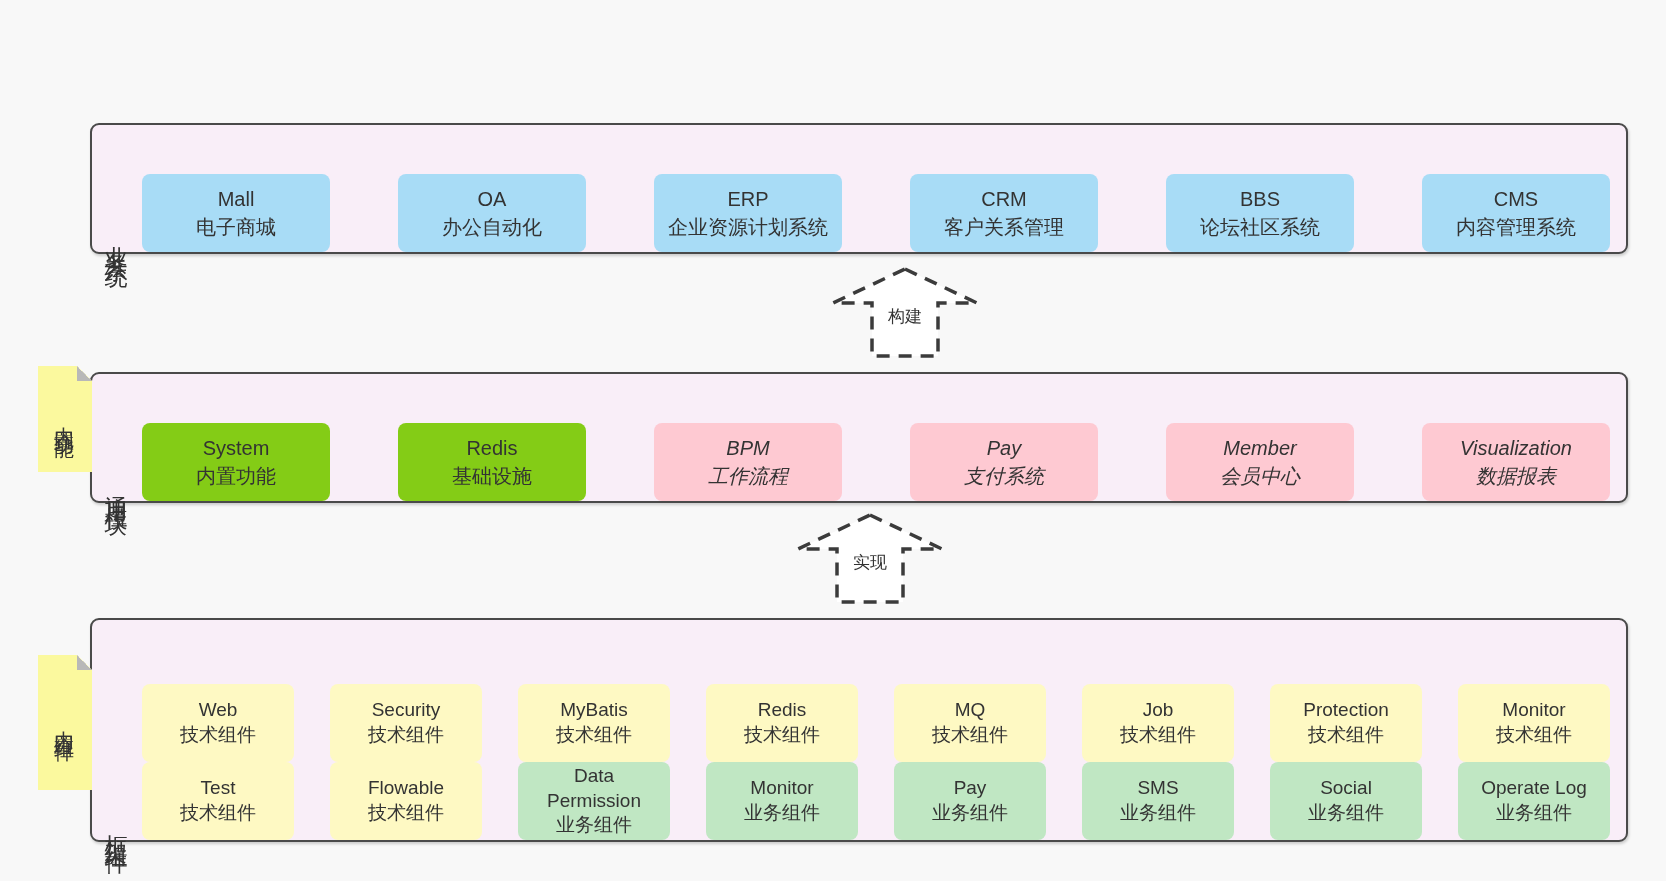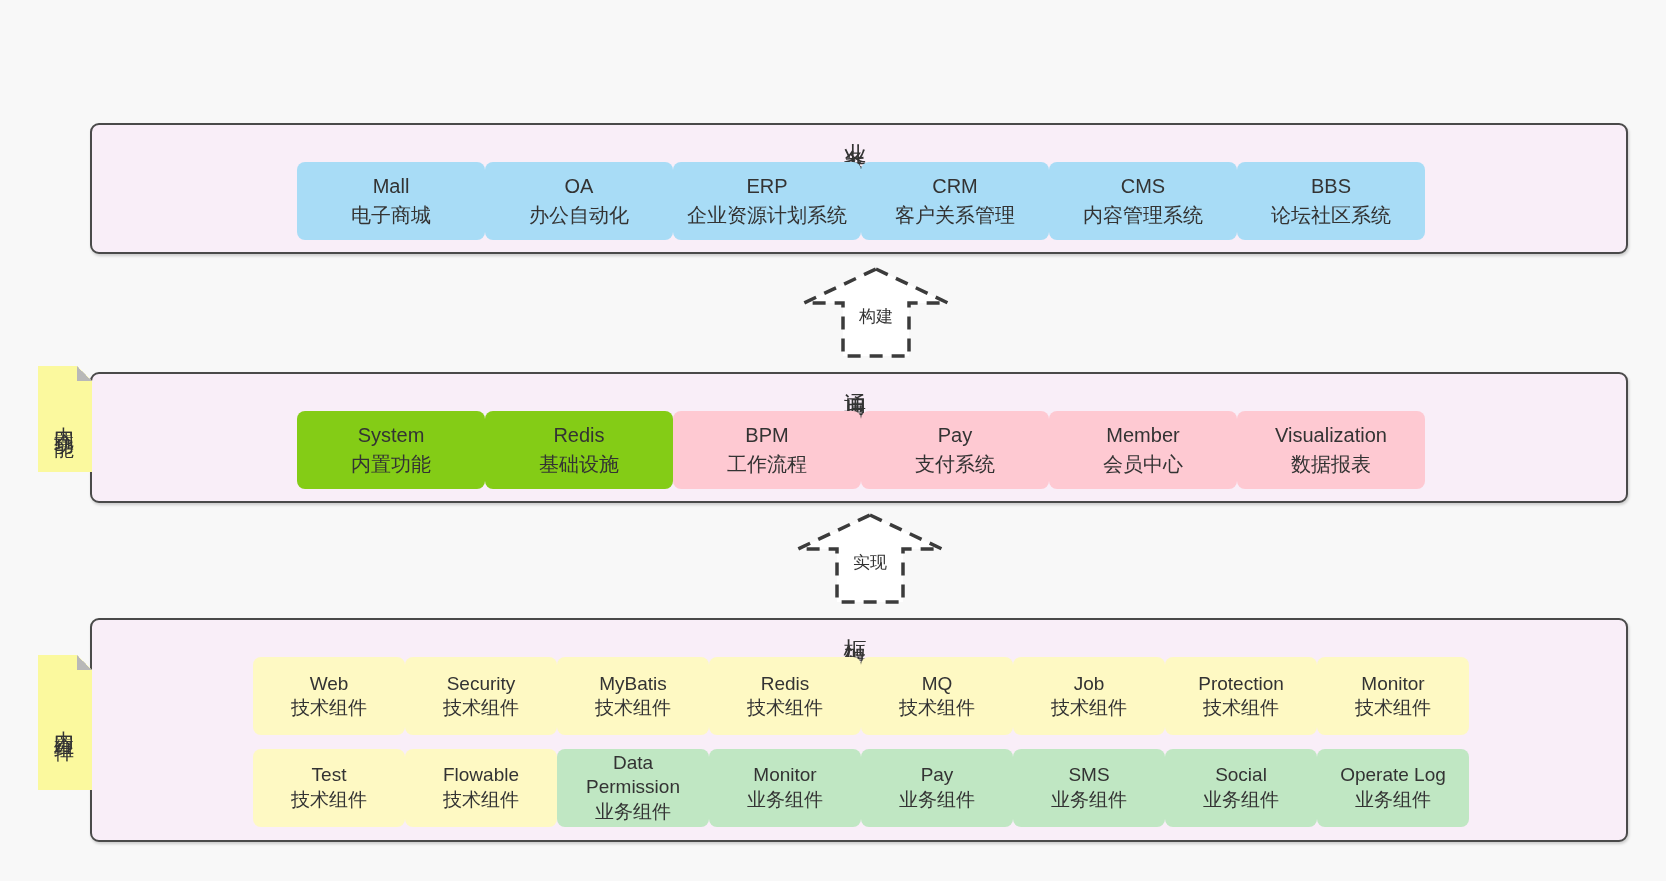--- a/index.html
+++ b/index.html
@@ -6,23 +6,22 @@
   body{
     width:1666px;height:881px;position:relative;overflow:hidden;
     background:#f8f8f8;
     font-family:"Liberation Sans","DejaVu Sans",sans-serif;
     color:#333333;
   }
   .panel{
     position:absolute;left:90px;width:1538px;box-sizing:border-box;
     background:#f9eef8;border:2px solid #4a4a4a;border-radius:9px;
     box-shadow:1px 2px 3px rgba(0,0,0,0.18);
-    display:flex;align-items:center;
+    display:flex;align-items:flex-end;
     padding:0 16px 0 10px;
-    flex-direction:column;
   }
   .panel-business{top:123px;height:131px;}
   .panel-modules{top:372px;height:131px;}
   .panel-components{top:618px;height:224px;}
   .panel-label{
     width:30px;display:flex;align-items:center;justify-content:center;
     writing-mode:vertical-rl;text-orientation:upright;
     font-size:23px;letter-spacing:6px;color:#333;
   }
   .boxes{
@@ -37,40 +36,40 @@
   .box{
     box-sizing:border-box;border-radius:8px;
     display:flex;flex-direction:column;align-items:center;justify-content:center;
     text-align:center;font-size:20px;line-height:1.42;color:#333;
     width:188px;height:78px;
   }
   .panel-components .box{width:152px;height:78px;font-size:19px;line-height:1.3;}
   .panel-components .box-name{max-width:112px;}
   .blue{background:#a8dcf6;}
   .red{background:#84cc16;}
-  .pink{background:#fec9d2;}
+  .pink{background:#fec9d2;font-style:italic;}
   .green{background:#fef9c3;}
   .green-light{background:#c0e7c3;}
   .sticky{
     position:absolute;left:38px;width:54px;box-sizing:border-box;
     background:#fbf99e;
     clip-path:polygon(0 0,calc(100% - 15px) 0,100% 15px,100% 100%,0 100%);
     display:flex;align-items:center;justify-content:center;
     writing-mode:vertical-rl;text-orientation:upright;
     font-size:20px;letter-spacing:4px;color:#333;
     z-index:3;
   }
   .sticky-modules{top:366px;height:106px;}
   .sticky-components{top:655px;height:135px;}
   .fold{
     position:absolute;top:0;right:0;width:15px;height:15px;
     background:linear-gradient(to bottom left,rgba(0,0,0,0) 50%,#b8b8b8 50%);
   }
   .arrow{position:absolute;width:150px;height:94px;}
-  .arrow-build{left:801px;top:266px;}
+  .arrow-build{left:830px;top:266px;}
   .arrow-implement{left:795px;top:512px;}
   .arrow svg{display:block;}
   .arrow-label{
     position:absolute;top:38px;left:50%;transform:translateX(-50%);
     background:#ffffff;padding:1px 4px;font-size:17px;color:#333;white-space:nowrap;
   }
 </style>
 </head>
 <body>
 
@@ -87,26 +86,26 @@
     </div>
     <div class="box blue">
       <div class="box-name">ERP</div>
       <div class="box-desc">企业资源计划系统</div>
     </div>
     <div class="box blue">
       <div class="box-name">CRM</div>
       <div class="box-desc">客户关系管理</div>
     </div>
     <div class="box blue">
+      <div class="box-name">BBS</div>
+      <div class="box-desc">论坛社区系统</div>
+    </div>
+    <div class="box blue">
       <div class="box-name">CMS</div>
       <div class="box-desc">内容管理系统</div>
-    </div>
-    <div class="box blue">
-      <div class="box-name">BBS</div>
-      <div class="box-desc">论坛社区系统</div>
     </div>
   </div>
 </div>
 
 <div class="arrow arrow-build">
   <svg width="150" height="94" viewBox="0 0 150 94">
     <polygon points="75,3 147,37 108,37 108,90 42,90 42,37 3,37" fill="#ffffff" stroke="#3b3b3b" stroke-width="3.5" stroke-dasharray="13 9" stroke-linejoin="miter"></polygon>
   </svg>
   <span class="arrow-label">构建</span>
 </div>

